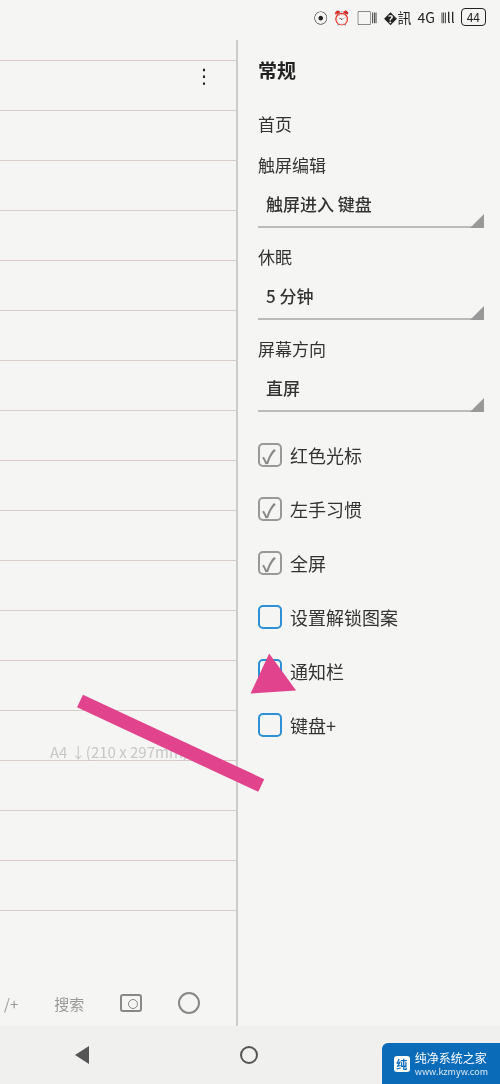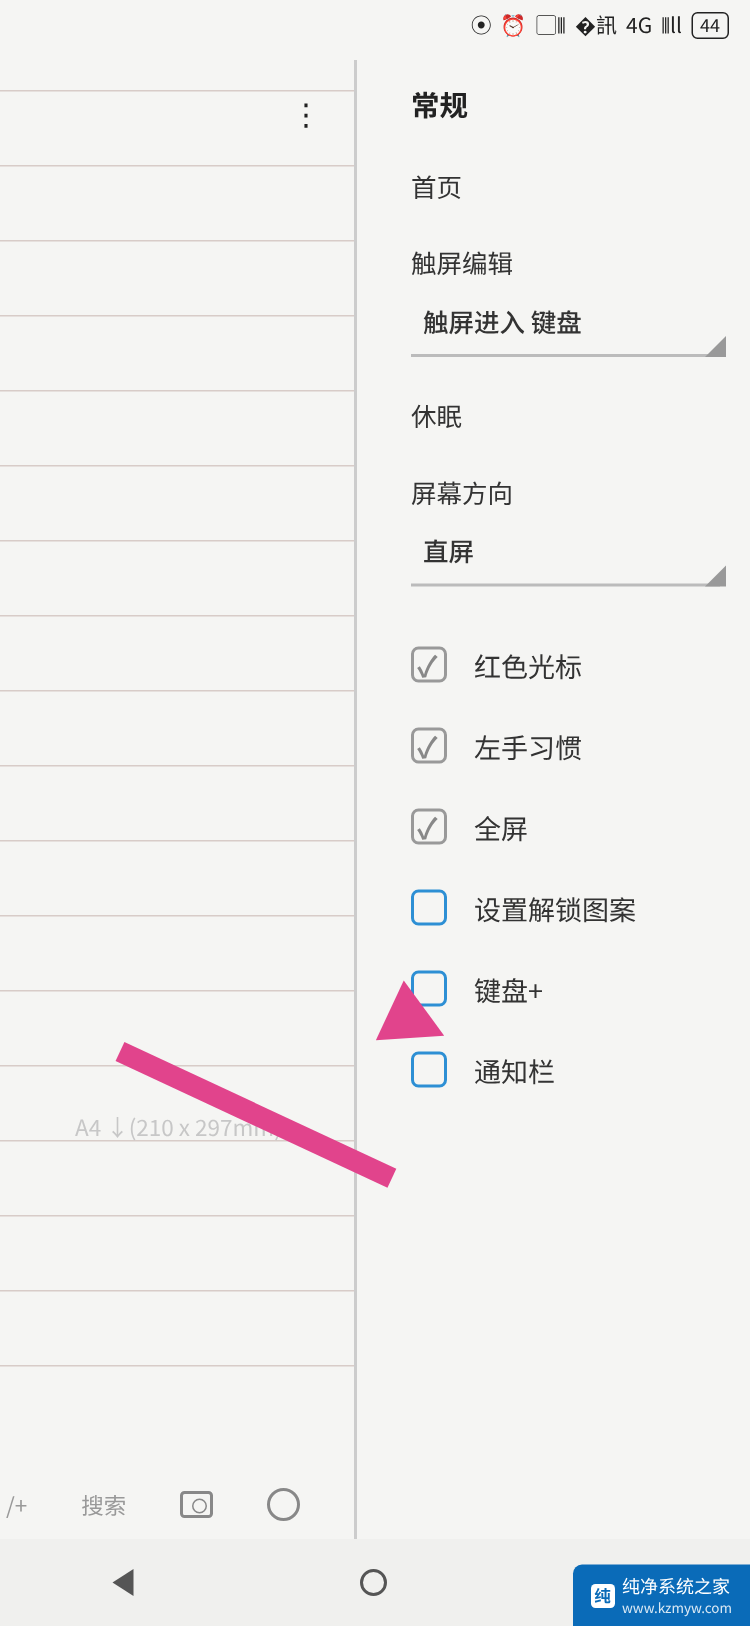--- a/index.html
+++ b/index.html
@@ -12,28 +12,28 @@
 .left-lines{position:absolute;inset:26px 0 0 0}
 .line{border-top:1px solid #d8ccc8;height:50px}
 .dots{position:absolute;top:26px;right:24px;font-size:20px;color:#222;letter-spacing:-2px}
 .paper-info{position:absolute;bottom:264px;left:50px;color:#c7c7c7;font-size:15px}
 .bottom-bar{position:absolute;bottom:12px;left:0;width:236px;display:flex;align-items:center;gap:36px;padding-left:4px}
 .bottom-bar span{color:#999;font-size:15px}
 .btn-circle{width:22px;height:22px;border:2px solid #888;border-radius:50%}
 .camera{width:22px;height:18px;border:2px solid #888;border-radius:3px;position:relative}
 .camera::before{content:'';position:absolute;top:3px;left:6px;width:8px;height:8px;border:1.5px solid #888;border-radius:50%}
 .divider{width:2px;background:#ccc;margin-top:6px}
-.right{flex:1;padding:22px 20px 0 36px;position:relative}
+.right{flex:1;padding:22px 20px 0 20px;position:relative}
 .h-title{font-weight:700;font-size:19px;margin-bottom:28px;color:#222}
-.setting{margin-bottom:26px}
+.setting{margin-bottom:16px}
 .setting-label{font-size:17px;color:#333;margin-bottom:8px}
 .setting-value{font-size:17px;color:#333;padding:6px 8px 10px 8px;border-bottom:2px solid #bbb;position:relative;font-weight:500}
 .setting-value::after{content:'';position:absolute;right:-4px;bottom:-2px;width:0;height:0;border-left:14px solid transparent;border-bottom:14px solid #999}
 .sup{font-size:10px;vertical-align:super;margin:0 1px}
-.checkbox-row{display:flex;align-items:flex-start;gap:18px;margin-bottom:28px}
+.checkbox-row{display:flex;align-items:center;gap:8px;margin-bottom:28px}
 .cb{width:24px;height:24px;border:2.5px solid #999;border-radius:5px;position:relative;flex-shrink:0}
 .cb.checked::after{content:'✓';position:absolute;top:-3px;left:2px;font-size:19px;color:#888;font-weight:bold}
 .cb.blue{border-color:#2d8fd4}
 .cb-label{font-size:18px;color:#333}
 .arrow{position:absolute;top:660px;left:-158px;pointer-events:none}
 .arrow-line{width:200px;height:14px;background:#e1448c;transform:rotate(25deg);transform-origin:left center}
 .arrow-head{position:absolute;right:-18px;top:-34px;width:0;height:0;border-left:40px solid #e1448c;border-top:22px solid transparent;border-bottom:22px solid transparent;transform:rotate(25deg)}
 .nav{position:absolute;bottom:0;left:0;width:500px;height:58px;display:flex;justify-content:space-around;align-items:center;background:#f0f0ee}
 .nav-tri{width:0;height:0;border-top:9px solid transparent;border-bottom:9px solid transparent;border-right:14px solid #555}
 .nav-circle{width:18px;height:18px;border:2px solid #555;border-radius:50%}
@@ -96,20 +96,21 @@
 
     <div class="setting">
       <div class="setting-label">首页</div>
     </div>
     <div class="setting">
       <div class="setting-label">触屏编辑</div>
       <div class="setting-value">触屏进入 键盘</div>
     </div>
     <div class="setting">
       <div class="setting-label">休眠</div>
+      <div class="setting-value">5 分钟</div>
     </div>
     <div class="setting">
       <div class="setting-label">屏幕方向</div>
       <div class="setting-value">直屏</div>
     </div>
 
     <div style="height:14px"></div>
 
     <div class="checkbox-row">
       <div class="cb checked"></div>
@@ -122,25 +123,25 @@
     <div class="checkbox-row">
       <div class="cb checked"></div>
       <div class="cb-label">全屏</div>
     </div>
     <div class="checkbox-row">
       <div class="cb blue"></div>
       <div class="cb-label">设置解锁图案</div>
     </div>
     <div class="checkbox-row">
       <div class="cb blue"></div>
-      <div class="cb-label">键盘+</div>
+      <div class="cb-label">通知栏</div>
     </div>
     <div class="checkbox-row">
       <div class="cb blue"></div>
-      <div class="cb-label">通知栏</div>
+      <div class="cb-label">键盘+</div>
     </div>
 
     <div class="arrow">
       <div class="arrow-line"></div>
       <div class="arrow-head"></div>
     </div>
 
   </div>
 </div>
 

